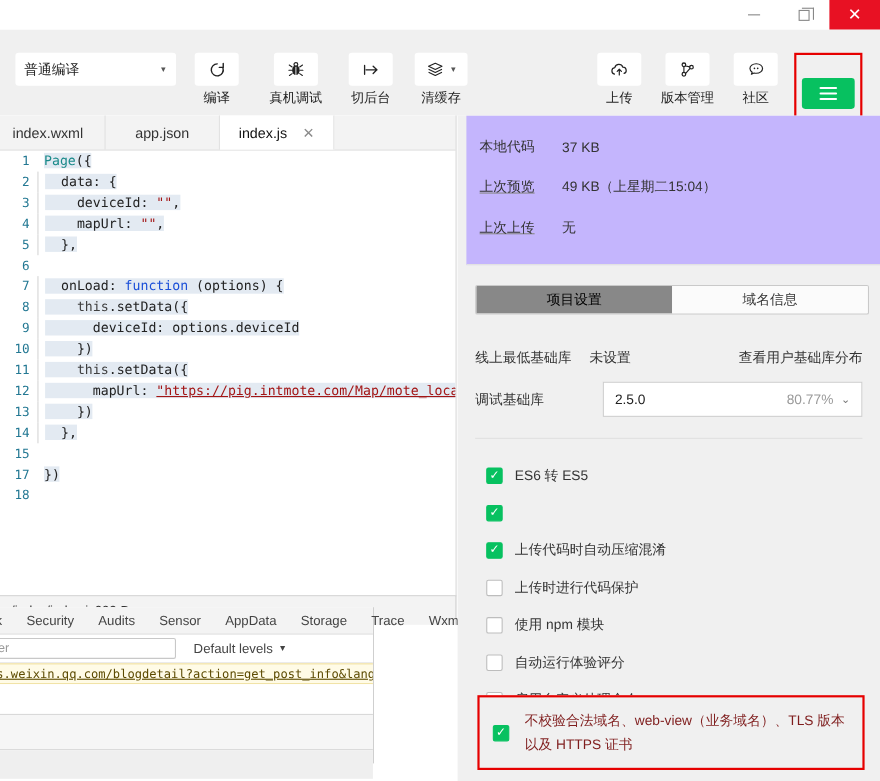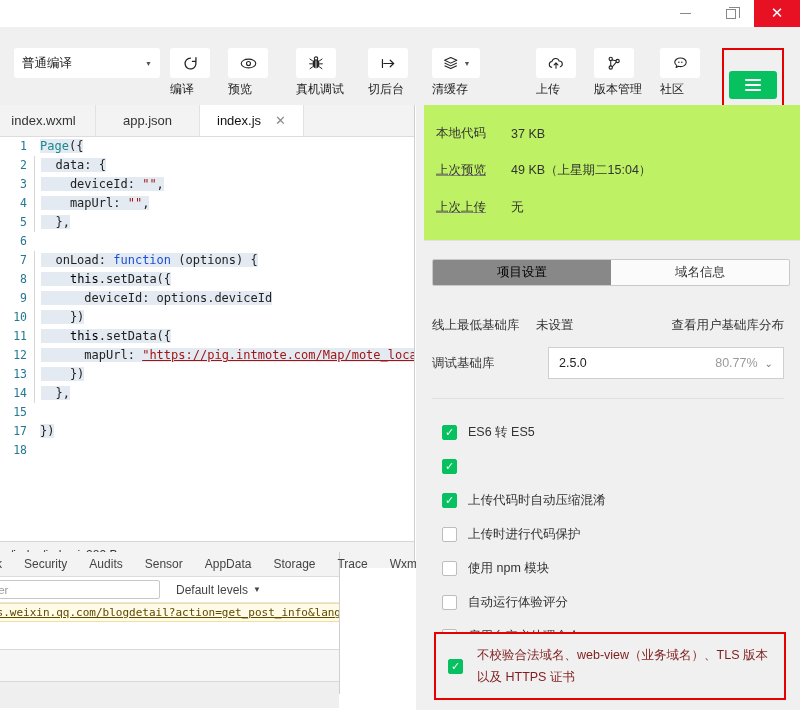--- a/index.html
+++ b/index.html
@@ -41,21 +41,21 @@
   .tb-right { display: flex; align-items: flex-start; margin-left: auto; padding-right: 16px; padding-top: 21px; }
 
   .compile-select {
     width: 146px; height: 30px; background: #fff; border: none; border-radius: 3px;
     display: flex; align-items: center; padding: 0 8px;
     font-size: 12.5px; color: #222;
   }
   .compile-select .caret { margin-left: auto; font-size: 7px; color: #555; }
 
   .tb-item {
-    display: flex; flex-direction: column; align-items: flex-start;
+    display: flex; flex-direction: column; align-items: center;
     width: 54px; margin-left: 4px;
   }
   .tb-item.wide { width: 62px; }
   .tb-ico {
     width: 40px; height: 30px; background: #fff; border-radius: 3px;
     display: flex; align-items: center; justify-content: center;
     color: #222;
   }
   .tb-ico.dropdown { width: 48px; }
   .tb-lbl { font-size: 12px; color: #222; margin-top: 3px; white-space: nowrap; }
@@ -98,21 +98,21 @@
   .code-row { display: flex; height: 19px; align-items: flex-start; }
   .gutter {
     width: 34px; text-align: right; padding-right: 7px;
     color: #237893; font-size: 11.5px; flex: none; user-select: none;
   }
   .code-line { white-space: pre; color: #222; position: relative; padding-left: 6px; }
   .hl { background: #e3eaf2; }
   .indent-guide { border-left: 1px solid #d6d6d6; }
   .tok-fn { color: #1a8a8a; }
   .tok-kw { color: #1b4fd8; }
-  .tok-this { color: #000000; }
+  .tok-this { color: #404040; }
   .tok-str { color: #a31515; }
   .tok-url { color: #a31515; text-decoration: underline; text-decoration-color: #a31515; }
 
   
   .status-bar {
     position: absolute; left: 0; top: 541px; width: 415px; height: 27px;
     background: #f3f3f3; border-top: 1px solid #d6d6d6; border-right: 1px solid #cfcfcf;
     display: flex; align-items: center; font-size: 12px; color: #333;
   }
   .status-path { margin-left: -16px; }
@@ -150,21 +150,21 @@
   .dt-blank { height: 28px; background: #fff; border-bottom: 1px solid #d9d9d9; }
   .dt-footer1 { height: 32px; background: #f6f6f6; border-bottom: 1px solid #d9d9d9; }
   .dt-footer2 { height: 26px; background: #efefef; }
 
   
   .detail-panel {
     position: absolute; left: 416px; top: 105px; width: 384px; height: 605px;
     background: #f0f0f0; overflow: hidden;
   }
   .dp-info {
-    background: #bef264; padding: 10px 0 14px 0; margin-left: 8px; margin-right: 0;
+    background: #c4b5fd; padding: 10px 0 14px 0; margin-left: 8px; margin-right: 0;
     border-bottom: 1px solid #e2e2e2;
   }
   .dp-row {
     display: flex; align-items: center; height: 37px; font-size: 12.5px; color: #333;
     padding-left: 12px;
   }
   .dp-key { width: 75px; color: #333; }
   .dp-key.u { text-decoration: underline; text-decoration-color: #888; }
   .dp-val { color: #333; }
 
@@ -242,29 +242,20 @@
       <div class="tb-item" style="margin-left:10px">
         <span class="tb-ico">
           <svg width="17" height="17" viewBox="0 0 20 20">
               <path d="M10 3.6a6.4 6.4 0 1 0 6.1 4.4" fill="none" stroke="#222" stroke-width="1.5" stroke-linecap="round"></path>
               <path d="M16.4 3.2v4.2h-4.2" fill="none" stroke="#222" stroke-width="1.5" stroke-linecap="round" stroke-linejoin="round"></path>
             </svg>
         </span>
         <span class="tb-lbl">编译</span>
       </div>
 
-      <div class="tb-item">
-        <span class="tb-ico">
-          <svg width="19" height="19" viewBox="0 0 22 22">
-              <ellipse cx="11" cy="11" rx="8.4" ry="5.1" fill="none" stroke="#222" stroke-width="1.3"></ellipse>
-              <circle cx="11" cy="11" r="2.3" fill="none" stroke="#222" stroke-width="1.3"></circle>
-            </svg>
-        </span>
-        <span class="tb-lbl">预览</span>
-      </div>
 
       <div class="tb-item wide" style="margin-left:14px">
         <span class="tb-ico">
           <svg width="18" height="18" viewBox="0 0 22 22">
             <ellipse cx="11" cy="12" rx="4.2" ry="5.4" fill="#222"></ellipse>
             <path d="M11 6.6v10.8" stroke="#fff" stroke-width="1"></path>
             <circle cx="11" cy="5.6" r="2.1" fill="none" stroke="#222" stroke-width="1.3"></circle>
             <path d="M6.8 8.4 3.6 6.2M15.2 8.4l3.2-2.2M6.3 12H3.2M15.7 12h3.1M6.8 15.8l-3 2.1M15.2 15.8l3 2.1" stroke="#222" stroke-width="1.2" stroke-linecap="round"></path>
           </svg>
         </span>

